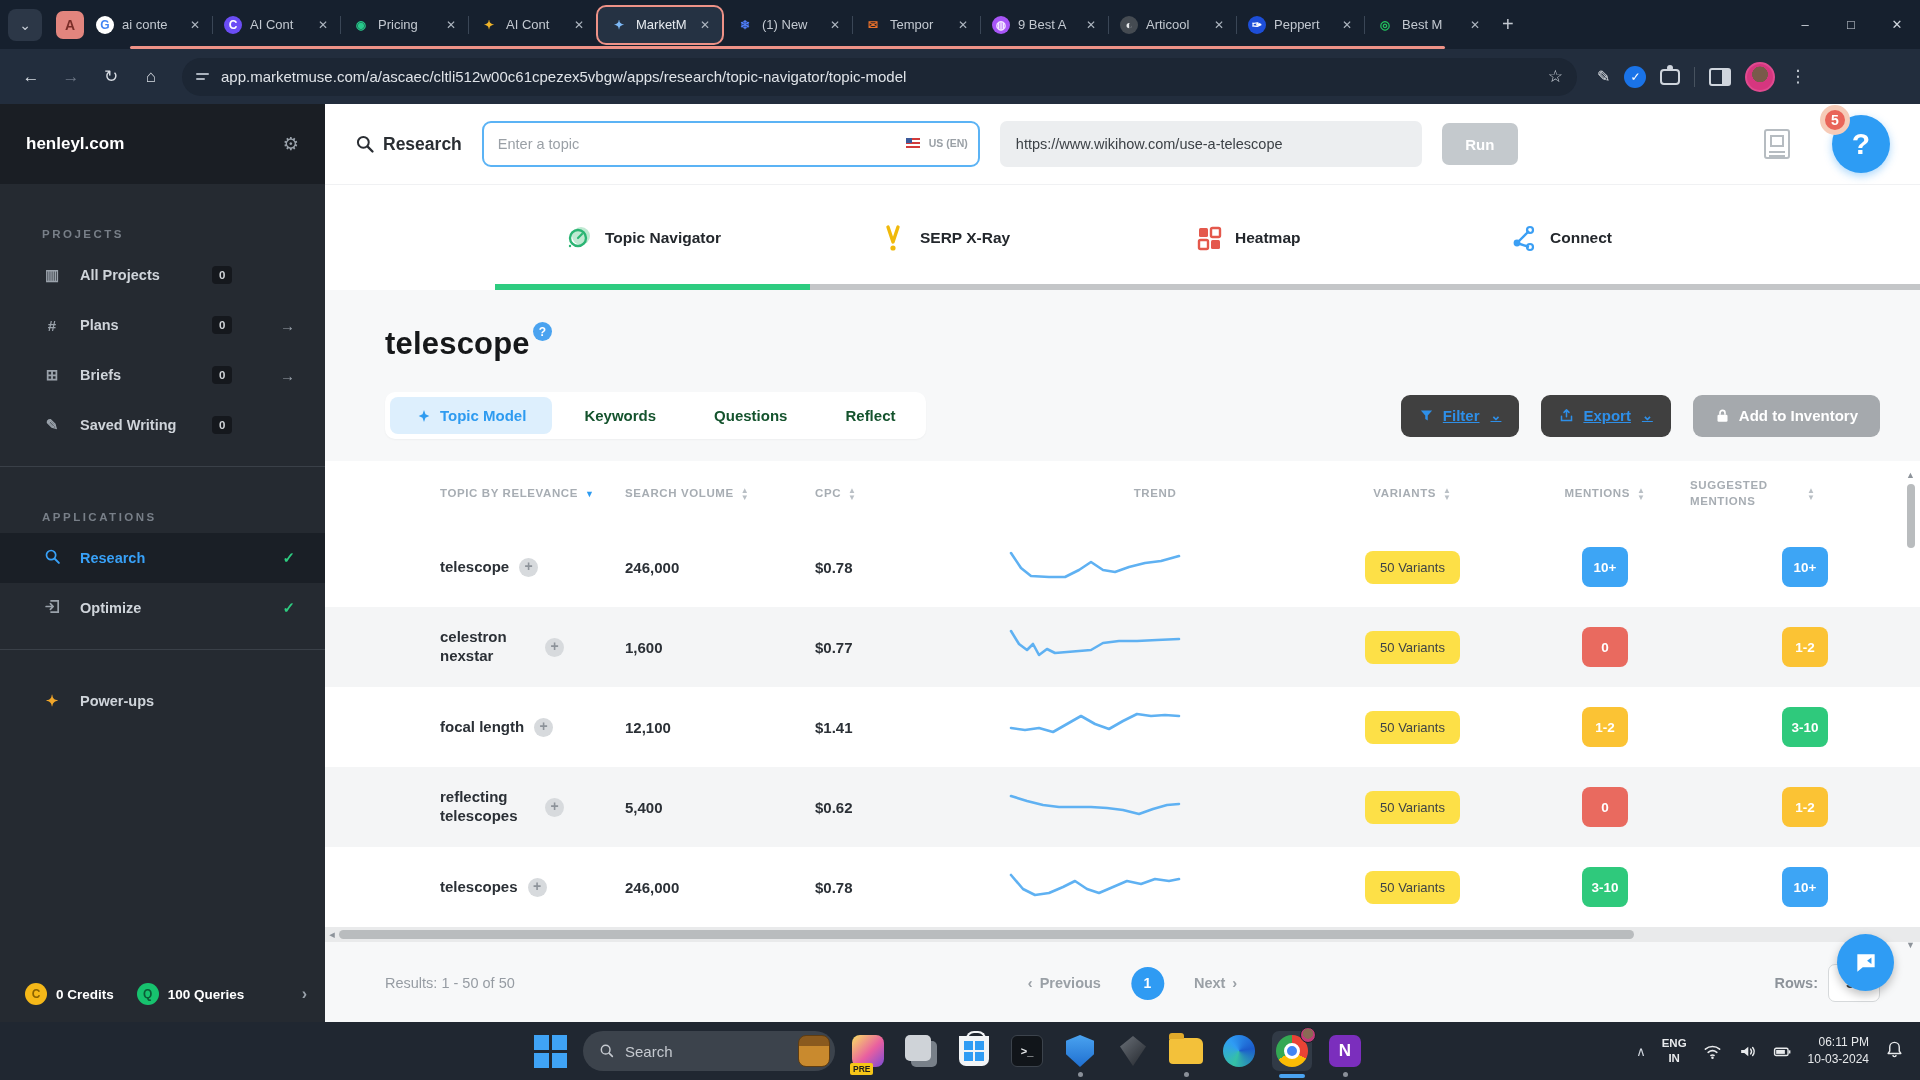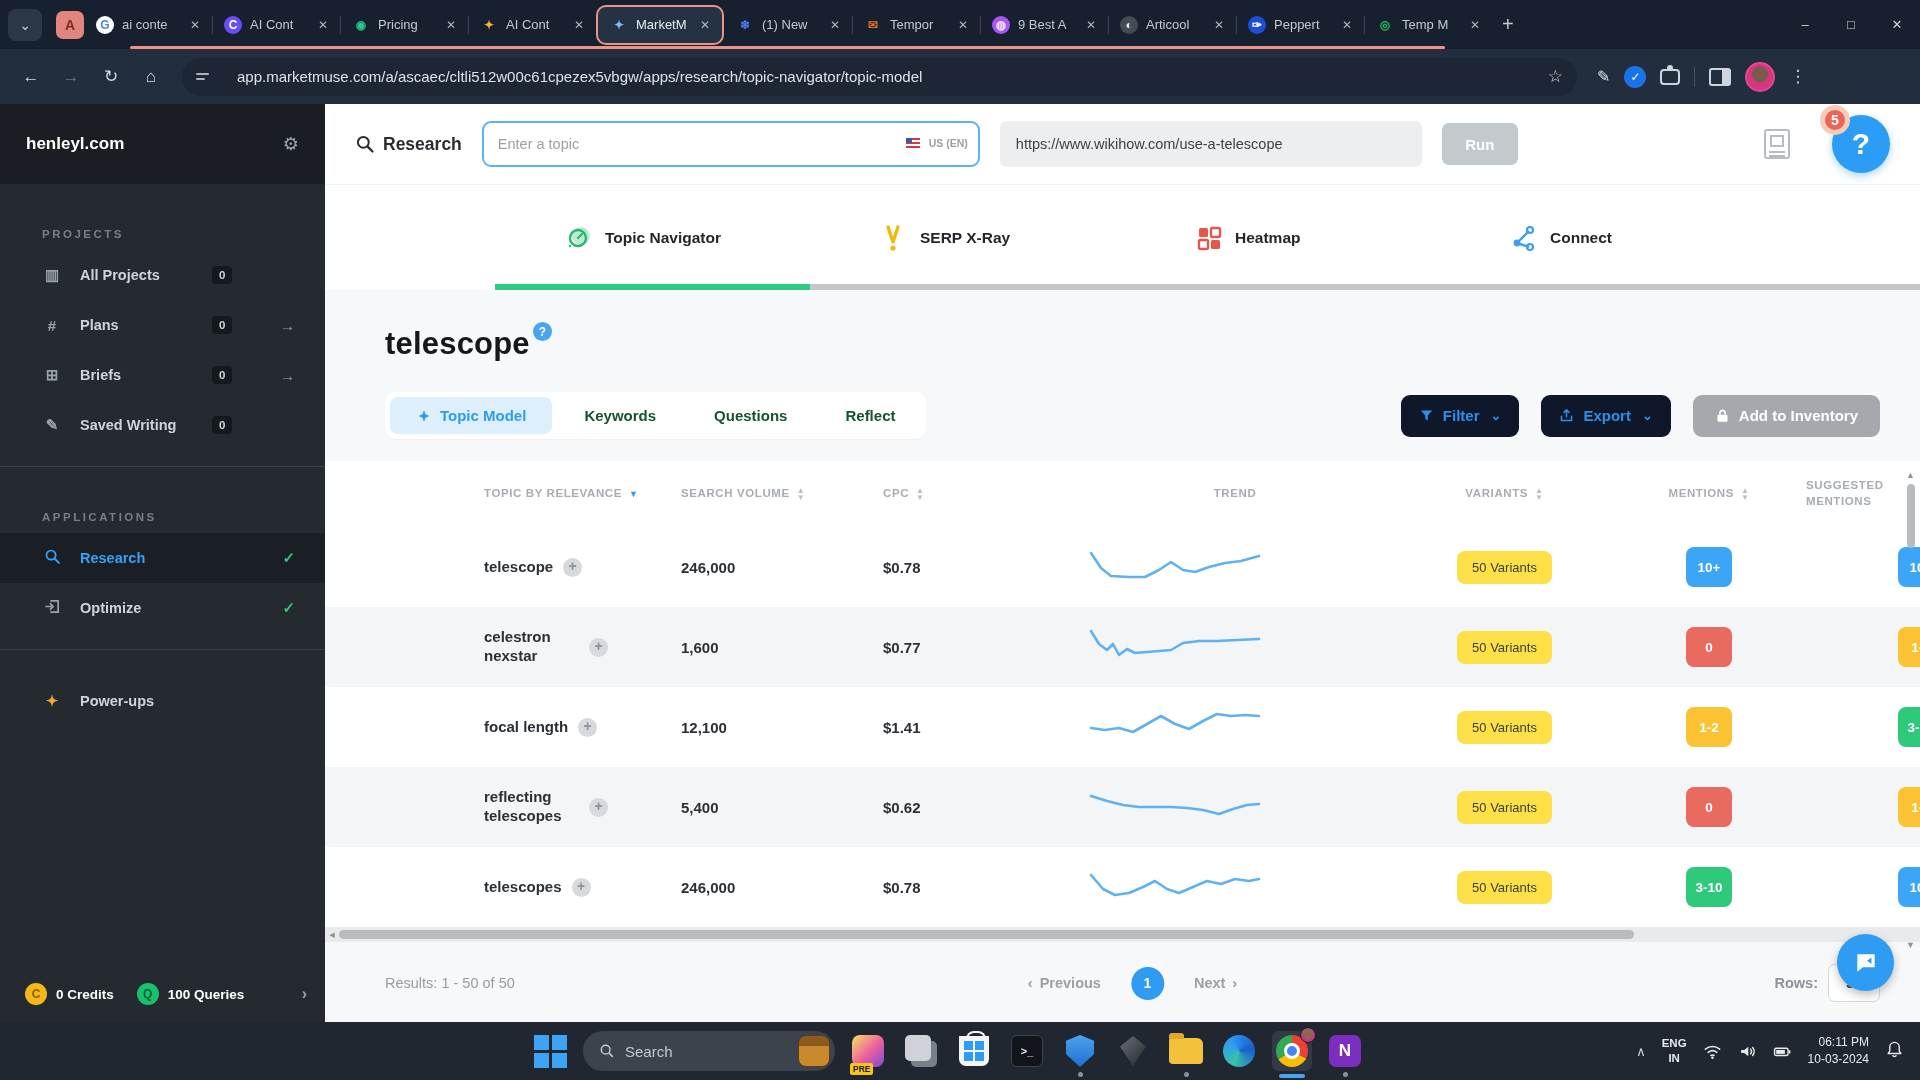--- a/index.html
+++ b/index.html
@@ -23,21 +23,21 @@
   .fav-globe{background:#454b52;color:#e8eaec} .fav-feather{background:#1d4ed8;color:#fff}
   .fav-temp-mail{color:#22c55e;font-size:15px}
   .newtab-btn { color:#c3c9d1; font-size:20px; margin-left:10px; }
   .win-controls { margin-left:auto; display:flex; height:100%; }
   .win-controls span { width:46px; display:flex; align-items:center; justify-content:center; color:#cfd5dd; font-size:13px; }
   .tabgroup-line { position:absolute; bottom:0; left:130px; width:1315px; height:3px; background:#ee9287; border-radius:3px; }
 
   .toolbar { position:absolute; top:49px; left:0; width:1920px; height:55px; background:#222d3d; display:flex; align-items:center; padding:0 14px; gap:6px; }
   .nav-ico { width:34px; height:34px; border-radius:50%; display:flex; align-items:center; justify-content:center; color:#d6dbe2; font-size:17px; }
   .nav-ico.dim { color:#6c7685; }
-  .url-pill { display:flex; align-items:center; height:38px; width:1395px; margin-left:8px; background:#1c2634; border-radius:19px; padding:0 14px; gap:28px; }
+  .url-pill { display:flex; align-items:center; height:38px; width:1395px; margin-left:8px; background:#1c2634; border-radius:19px; padding:0 14px; gap:12px; }
   .site-info { color:#aab2bd; font-size:13px; display:flex; flex-direction:column; gap:3px; }
   .site-info i { display:block; width:13px; height:2px; background:#aab2bd; border-radius:2px; position:relative; }
   .site-info i+i { width:9px; }
   .url-text { color:#dfe3e8; font-size:15px; flex:1; white-space:nowrap; overflow:hidden; }
   .star { color:#cfd5dd; font-size:17px; }
   .tb-right { display:flex; align-items:center; gap:14px; margin-left:14px; }
   .pencil { color:#e3e7ec; font-size:16px; }
   .badge-check { width:22px; height:22px; border-radius:50%; background:#1a73e8; color:#fff; font-size:12px; display:flex; align-items:center; justify-content:center; }
   .puzzle { width:20px; height:16px; border:2px solid #cfd5dd; border-radius:4px; position:relative; }
   .puzzle::after { content:""; position:absolute; top:-6px; left:5px; width:6px; height:6px; border-radius:50%; background:#cfd5dd; }
@@ -100,26 +100,26 @@
   .page-title-row { margin-top:36px; display:flex; align-items:flex-start; }
   .page-title { font-size:31px; font-weight:bold; color:#16181a; letter-spacing:.2px; }
   .title-help { width:19px; height:19px; border-radius:50%; background:#4aa3f0; color:#fff; font-size:12px; font-weight:bold; display:flex; align-items:center; justify-content:center; margin:-4px 0 0 3px; }
 
   .controls-row { margin-top:30px; display:flex; align-items:center; }
   .subtabs { background:#fff; border-radius:10px; padding:5px; display:flex; align-items:center; gap:6px; box-shadow:0 1px 2px rgba(0,0,0,.04); }
   .subtab { padding:10px 26px; font-size:15px; font-weight:bold; color:#14532d; border-radius:8px; display:flex; align-items:center; gap:8px; }
   .subtab.active { background:#ddeffd; color:#2e9bf0; }
   .controls-right { margin-left:auto; display:flex; align-items:center; gap:22px; }
   .pill-btn { height:42px; border-radius:9px; border:none; font-family:inherit; font-size:15px; font-weight:bold; display:flex; align-items:center; gap:9px; padding:0 18px; }
-  .pill-blue { background:#0f172a; color:#2e8fe8; }
+  .pill-blue { background:#404040; color:#2e8fe8;text-decoration:underline; }
   .pill-gray { background:#a5a9ad; color:#fff; padding:0 22px; }
   .chev { font-size:13px; margin-left:2px; }
 
   .table { margin:22px -40px 0 -60px; background:#fff; }
-  .t-grid { display:grid; grid-template-columns:60px 185px 190px 190px 300px 215px 170px 230px; align-items:center; padding-left:87px;gap:12px; }
+  .t-grid { display:grid; grid-template-columns:60px 185px 190px 190px 300px 215px 170px 230px; align-items:center; padding-left:55px; }
   .t-head { height:66px; color:#a7adb3; font-size:11.5px; font-weight:bold; letter-spacing:.6px; background:#fff; }
   .th { display:flex; align-items:center; gap:7px; line-height:1.35; }
   .th.center { justify-content:center; text-align:center; }
   .sort { display:flex; flex-direction:column; gap:0; color:#b9bfc5; font-size:8px; line-height:.9; }
   .sort .s-active { color:#2e9bf0; font-size:9px; }
   .checkbox { width:19px; height:19px; border-radius:5px; background:#e9ebec; }
   .t-row { height:80px; font-size:15px; color:#2b3036; }
   .t-row:nth-child(odd) { background:#f4f5f6; }
   .t-row:first-child { background:#fff; }
   .topic-cell { display:flex; align-items:center; gap:10px; font-weight:bold; line-height:1.25; }
@@ -242,21 +242,21 @@
       <span class="tab-label">Articool</span>
       <span class="tab-close">✕</span>
     </div>
     <div class="tab">
       <span class="favicon fav-feather">✑</span>
       <span class="tab-label">Peppert</span>
       <span class="tab-close">✕</span>
     </div>
     <div class="tab">
       <span class="favicon fav-temp-mail">◎</span>
-      <span class="tab-label">Temp M</span>
+      <span class="tab-label">Best M</span>
       <span class="tab-close">✕</span>
     </div>
     <div class="newtab-btn">+</div>
 
     <div class="win-controls">
       <span>–</span>
       <span>□</span>
       <span>✕</span>
     </div>
     <div class="tabgroup-line"></div>

